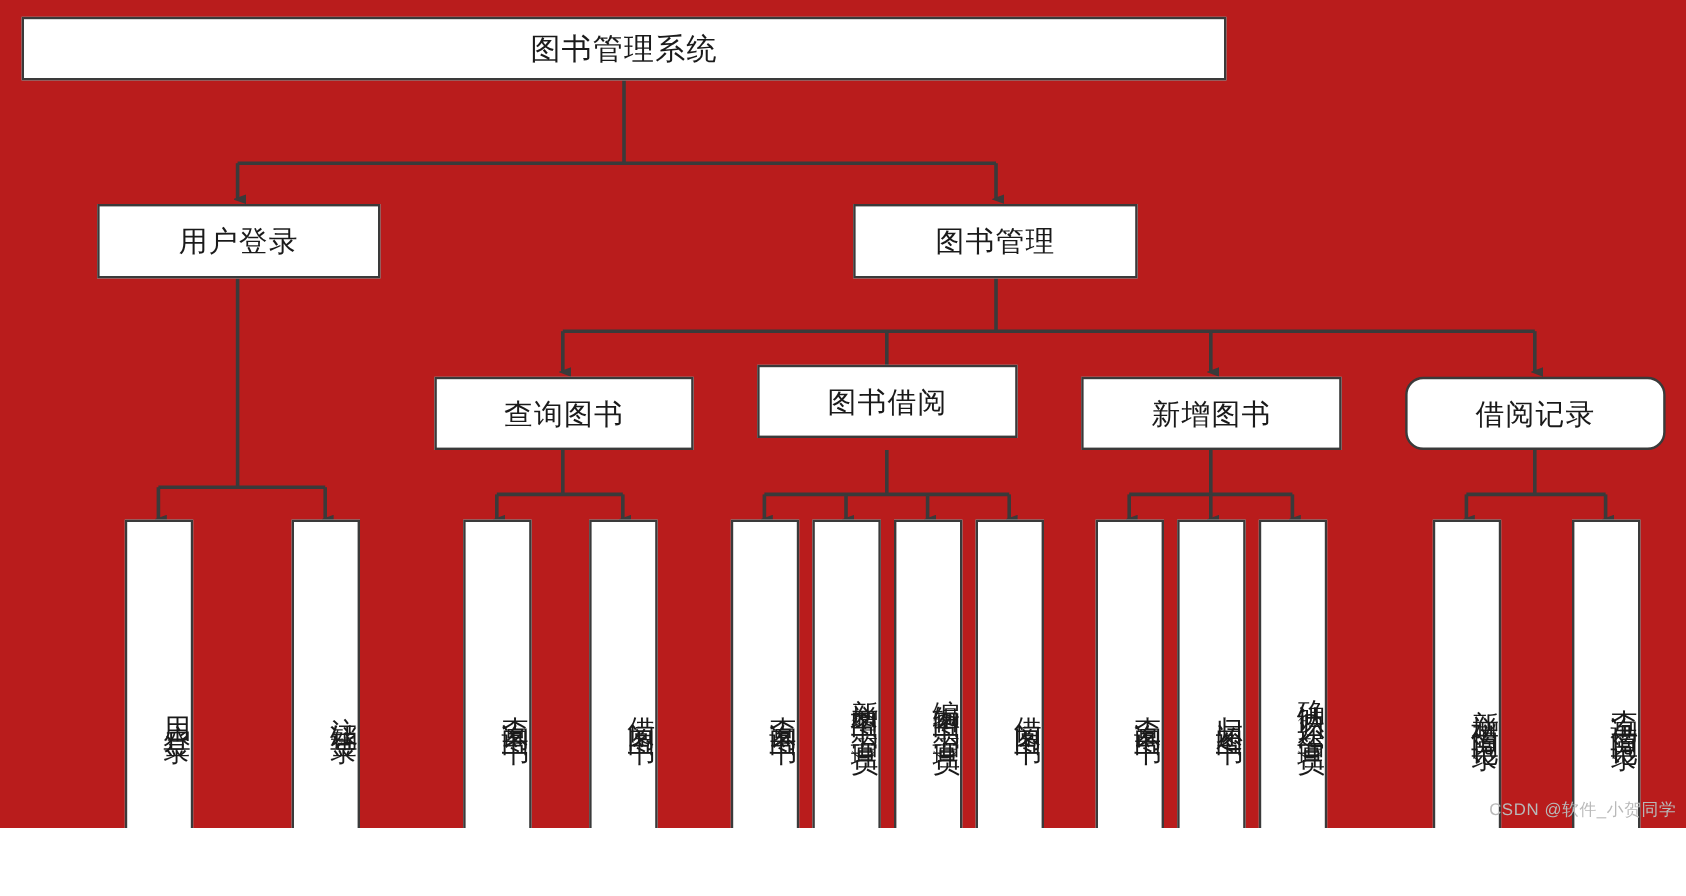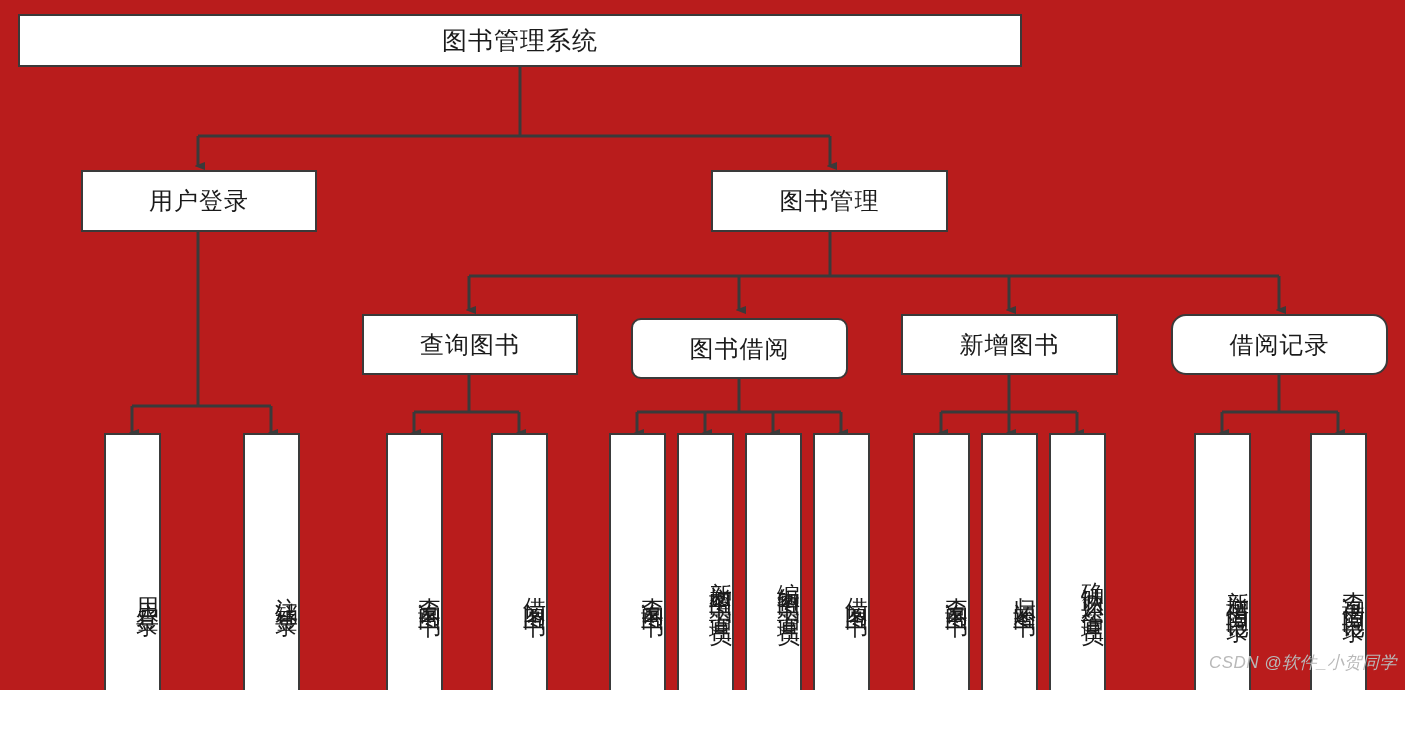--- a/index.html
+++ b/index.html
@@ -53,26 +53,25 @@
     line-height: 1;
   }
   .node.vert .vtext {
     writing-mode: vertical-rl;
     text-orientation: upright;
     display: block;
   }
   .watermark {
     position: absolute;
     right: 8px;
-    bottom: 16px;
-    font-size: 17px;
+    bottom: 6px;
+    font-size: 14px;
     color: #b9b9b9;
     white-space: nowrap;
     letter-spacing: 0.5px;
-    font-style: italic;
   }
 </style>
 </head>
 <body>
 
 <div id="canvas">
 
   <svg class="connectors" viewBox="0 0 1405 747">
     <defs>
       <marker id="arrow" markerWidth="10" markerHeight="10" refX="4" refY="7" orient="auto" markerUnits="userSpaceOnUse">
@@ -124,21 +123,21 @@
   </svg>
 
   <div class="node horiz root" style="left:18px; top:14px; width:1004px; height:53px;">图书管理系统</div>
 
   <div class="node horiz" style="left:81px; top:170px; width:236px; height:62px;">用户登录</div>
 
   <div class="node horiz" style="left:711px; top:170px; width:237px; height:62px;">图书管理</div>
 
   <div class="node horiz" style="left:362px; top:314px; width:216px; height:61px;">查询图书</div>
 
-  <div class="node horiz" style="left:631px; top:318px; width:217px; height:61px;border-radius:10px;">图书借阅</div>
+  <div class="node horiz" style="left:631px; top:304px; width:217px; height:61px;">图书借阅</div>
 
   <div class="node horiz" style="left:901px; top:314px; width:217px; height:61px;">新增图书</div>
 
   <div class="node horiz" style="left:1171px; top:314px; width:217px; height:61px;border-radius:15px;">借阅记录</div>
 
   <div class="node vert" style="left:104px; top:433px; width:57px; height:302px;">
     <span class="vtext">用户登录</span>
   </div>
   <div class="node vert" style="left:243px; top:433px; width:57px; height:302px;">
     <span class="vtext">注销登录</span>

